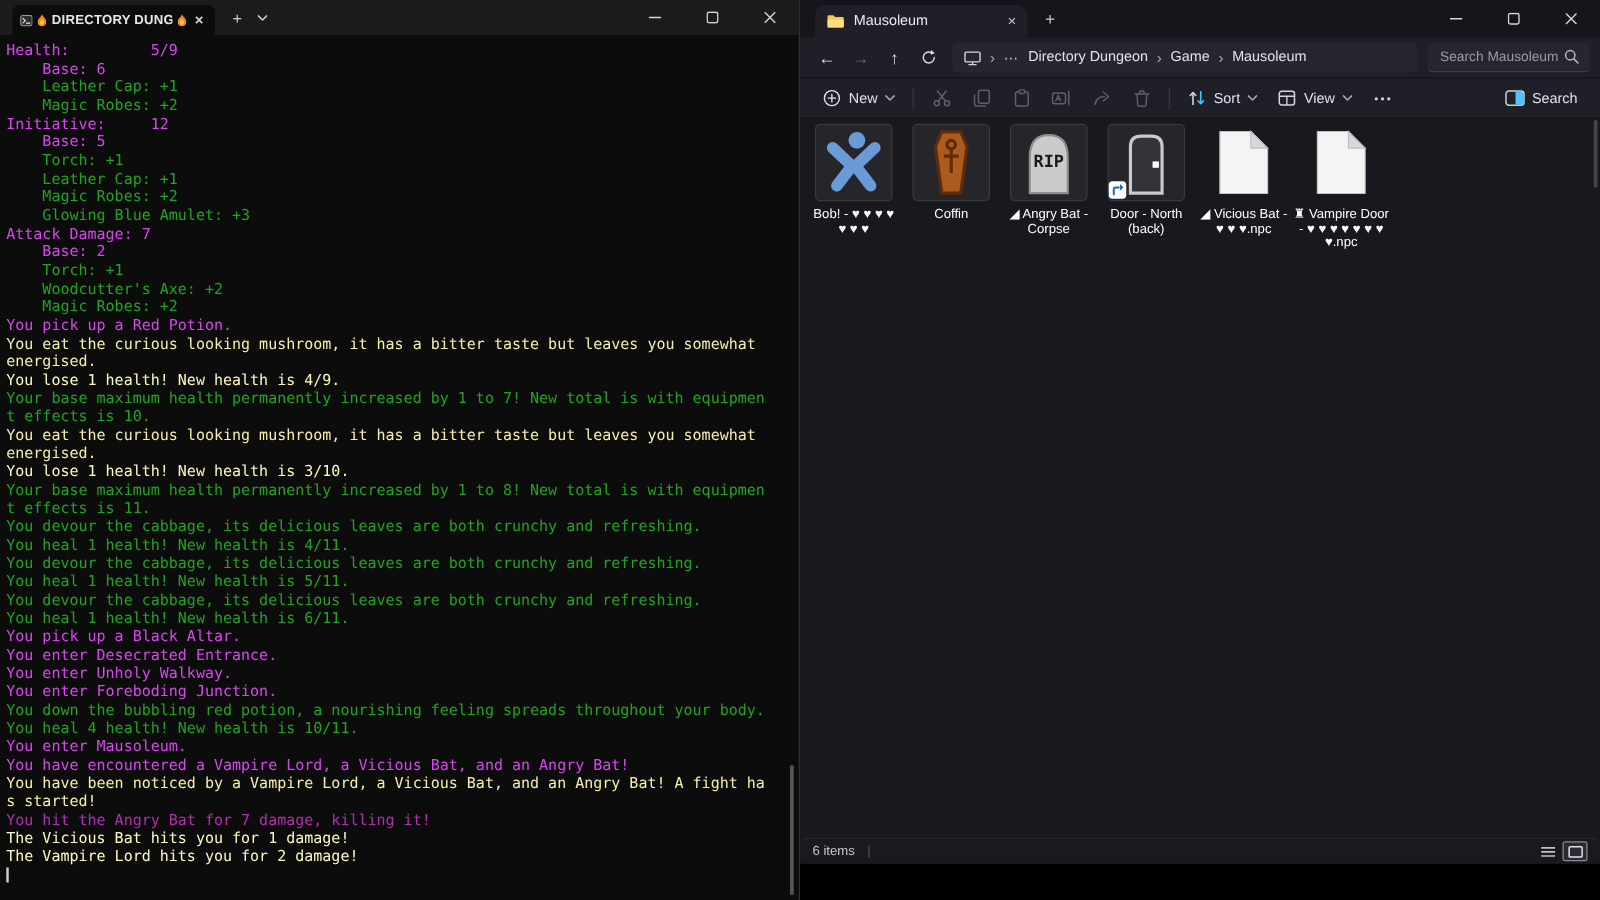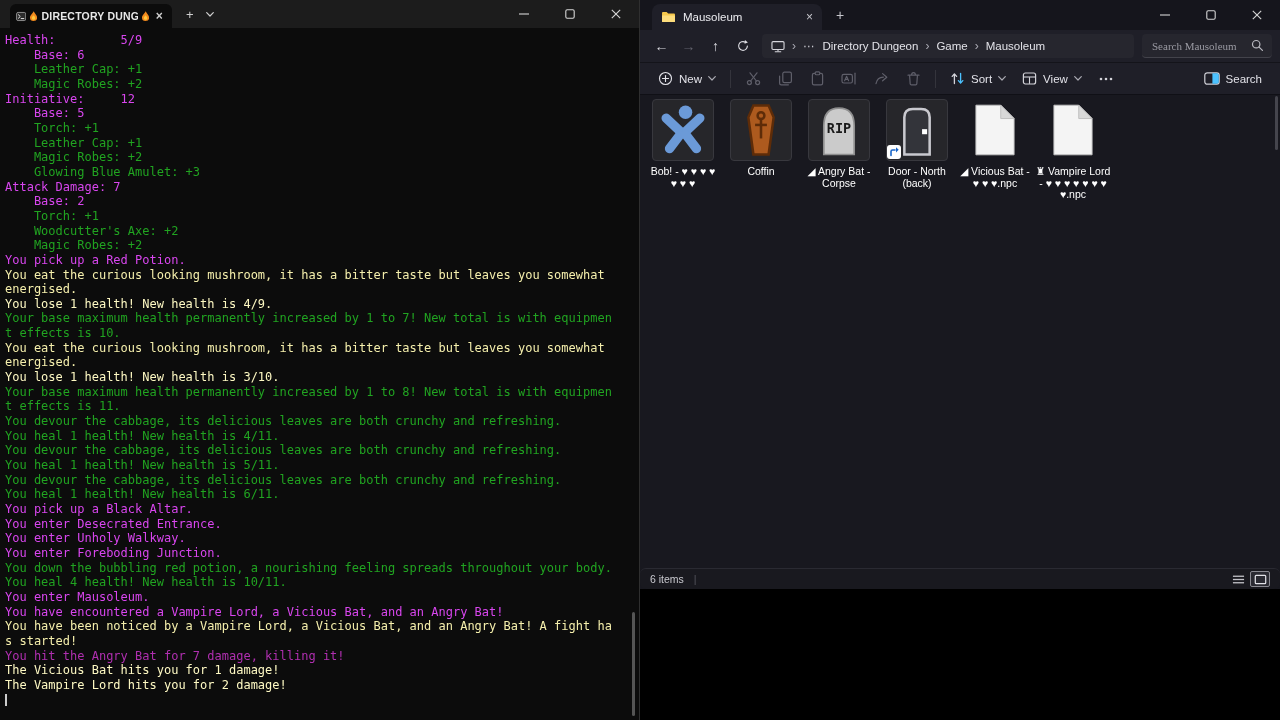--- a/index.html
+++ b/index.html
@@ -24,39 +24,39 @@
          font-family:"DejaVu Sans Mono",monospace;font-size:12px;line-height:14.66px;
          white-space:pre;overflow:hidden;}
   .tl{height:14.66px;}
   .c-fg{color:#d946ef}.c-green{color:#21a421}.c-red{color:#fef9c3}
   .c-yellow{color:#f5efac}.c-magenta{color:#b02fb0}
   .t-cursor{display:inline-block;width:2px;height:12px;background:#cccccc;vertical-align:middle;}
   .t-scroll{position:absolute;top:28px;right:0;width:12px;bottom:0;}
   .t-thumb{position:absolute;right:4px;bottom:4px;width:3px;height:104px;background:#555;border-radius:2px;}
 
   
-  .explorer{position:absolute;left:640px;top:0;width:640px;height:589px;background:#18181f;color:#e6e6e9;}
+  .explorer{position:absolute;left:640px;top:0;width:640px;height:691px;background:#18181f;color:#e6e6e9;}
   .e-titlebar{height:30px;background:#15151c;display:flex;align-items:flex-end;}
   .e-tab{margin-left:12px;height:26px;width:152px;background:#1f1f28;border-radius:8px 8px 0 0;
          display:flex;align-items:center;gap:7px;padding:0 9px;font-size:11.5px;color:#ececf0;}
   .e-tabclose{margin-left:auto;color:#c6c6cc;font-size:12px;}
   .e-newtab{color:#c6c6cc;font-size:14px;margin-left:14px;align-self:center;}
   .e-controls{margin-left:auto;display:flex;align-self:flex-start;}
   .e-nav{height:32px;background:#1f1f28;display:flex;align-items:center;padding:0 8px;}
   .navbtn{width:27px;height:26px;display:flex;align-items:center;justify-content:center;
           font-size:14px;color:#dcdce2;border-radius:4px;}
   .navbtn.dim{color:#63636d;}
   .crumbbar{flex:1;height:24px;background:#26262e;border-radius:4px;margin:0 8px 0 6px;
             display:flex;align-items:center;padding:0 9px;gap:7px;font-size:11.5px;color:#e2e2e8;}
   .crumb-sep{color:#a9a9b2;font-size:12px;}
   .crumb-dots{color:#c9c9d0;letter-spacing:1px;}
   .e-search{width:130px;height:24px;background:#26262e;border-radius:4px;display:flex;align-items:center;
             padding:0 8px;border-bottom:1px solid #43434b;box-sizing:border-box;}
   .e-search input{flex:1;background:transparent;border:0;outline:0;color:#e2e2e8;
-                  font-family:Liberation Serif, serif;font-size:11px;min-width:0;}
+                  font-family:Liberation Sans, sans-serif;font-size:11px;min-width:0;}
   .e-search input::placeholder{color:#9a9aa2;}
   .e-cmd{height:31px;background:#1f1f28;border-top:1px solid #14141a;border-bottom:1px solid #101016;
          display:flex;align-items:center;padding:0 10px;}
   .cmdbtn{display:flex;align-items:center;gap:6px;padding:0 8px;height:26px;border-radius:4px;
           font-size:11.5px;color:#e2e2e8;}
   .iconbtn{width:32px;height:26px;display:flex;align-items:center;justify-content:center;border-radius:4px;}
   .cmd-divider{width:1px;height:18px;background:#34343c;margin:0 6px;}
   .spacer{flex:1;}
   .e-body{position:absolute;top:94px;left:0;right:0;bottom:20px;padding:5px 0 0 4px;
           display:flex;flex-wrap:wrap;align-content:flex-start;}
@@ -459,21 +459,21 @@
         </div>
       </div>
 
       <div class="item">
         <div class="thumb plain">
           <svg width="42" height="54">
               <use href="#sym-npcfile"></use>
             </svg>
         </div>
         <div class="label">
-          <div>♜ Vampire Lord</div>
+          <div>♜ Vampire Door</div>
           <div>- ♥ ♥ ♥ ♥ ♥ ♥ ♥</div>
           <div>♥.npc</div>
         </div>
       </div>
 
     </div>
 
     <div class="e-scrollthumb"></div>
 
     <div class="e-status">

